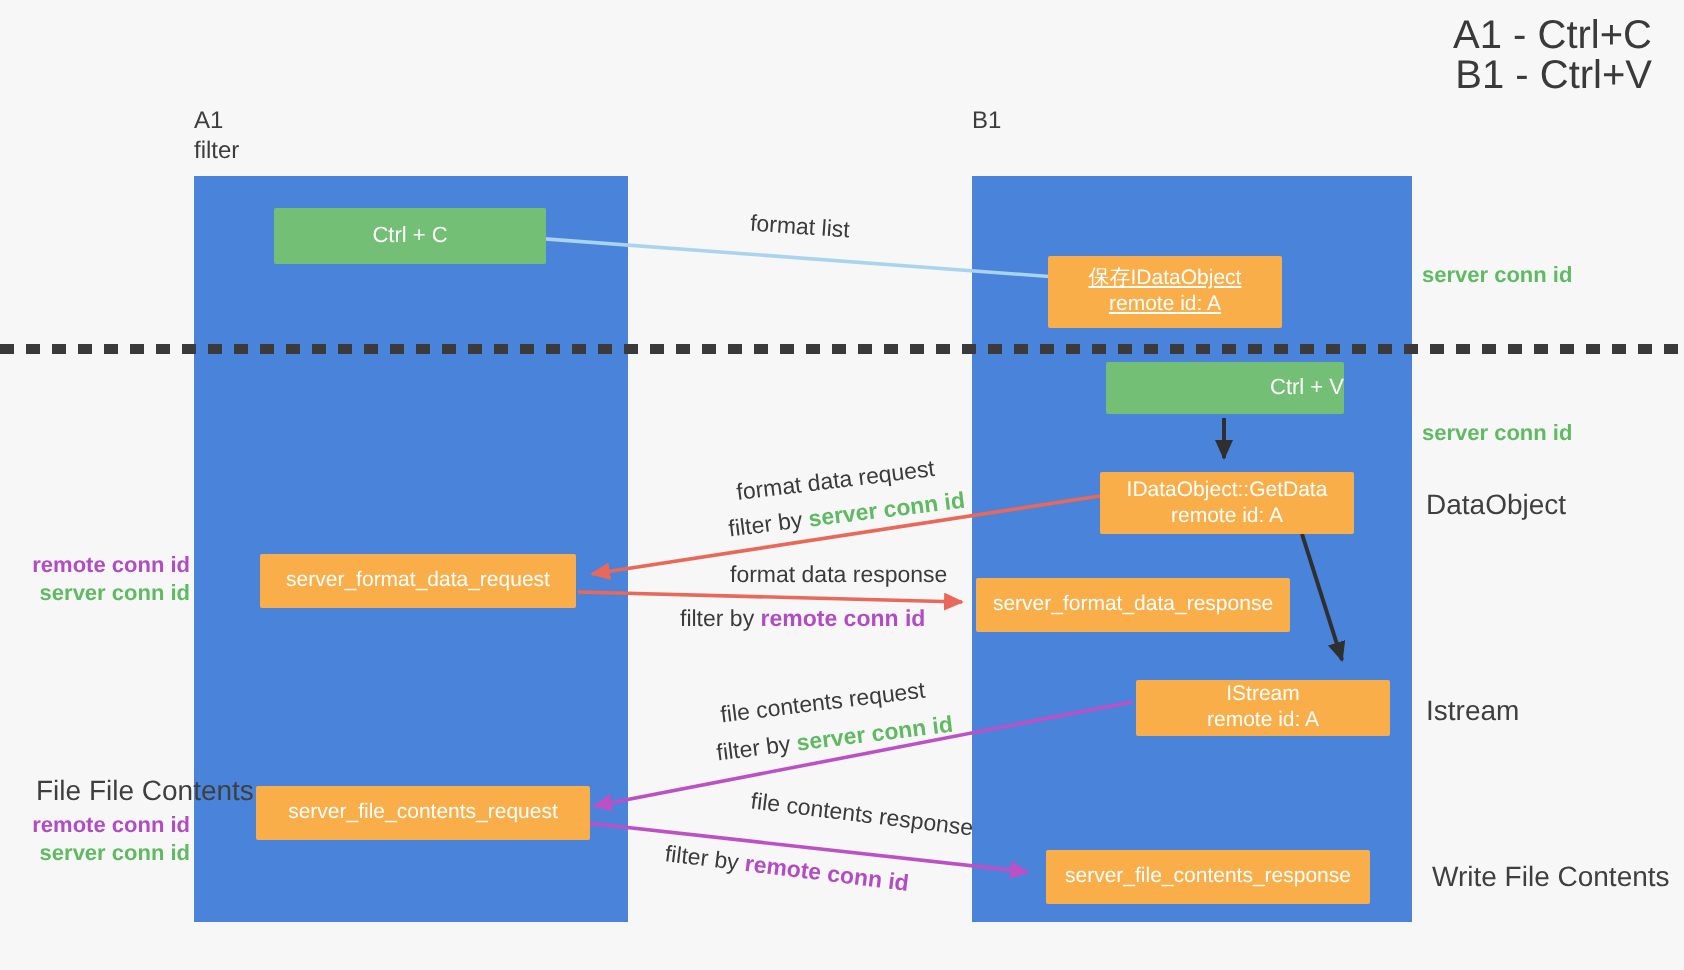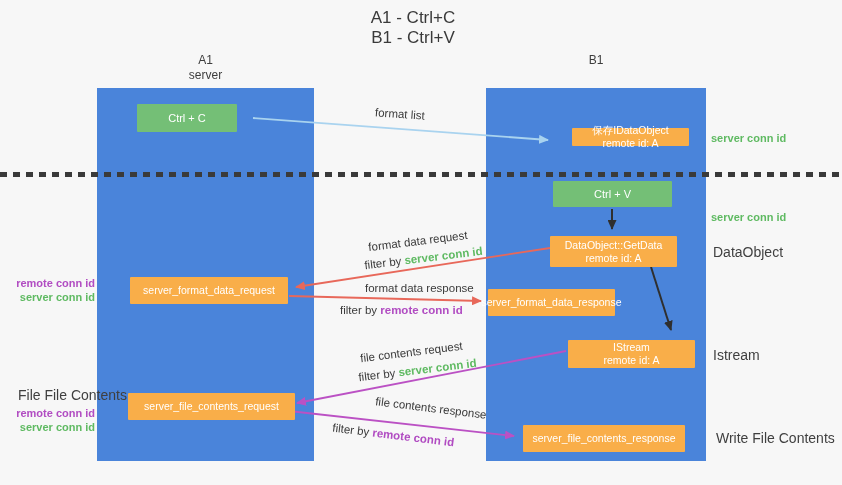--- a/index.html
+++ b/index.html
@@ -4,23 +4,23 @@
 <style>
   html,body{margin:0;padding:0;}
   body{
     width:842px;height:485px;position:relative;overflow:hidden;
     background:var(--background,#f7f7f7);
     font-family:"Liberation Sans",sans-serif;
     color:var(--dark,#3c3c3c);
   }
   .abs{position:absolute;}
   
-  .diagram-title{left:0;right:16px;top:8px;text-align:center;font-size:17px;line-height:20px;color:#3a3a3a;z-index:5;}
+  .diagram-title{left:0;right:16px;top:8px;text-align:right;font-size:20px;line-height:20px;color:#3a3a3a;z-index:5;}
   
-  .lane-header{top:53px;text-align:center;font-size:12px;line-height:15px;color:#3d3d3d;z-index:5;}
+  .lane-header{top:53px;text-align:left;font-size:12px;line-height:15px;color:#3d3d3d;z-index:5;}
   .lane-header.left{left:97px;width:217px;}
   .lane-header.right{left:486px;width:220px;}
   
   .lane{top:88px;height:373px;background:var(--lane-blue,#4a84da);z-index:1;}
   .lane.left{left:97px;width:217px;}
   .lane.right{left:486px;width:220px;}
   
   .separator{left:0;width:842px;top:172px;height:5px;z-index:4;
     background-image:repeating-linear-gradient(90deg,#3a3a3a 0 7px,transparent 7px 13px);}
   
@@ -50,21 +50,21 @@
 </head>
 <body style="--background: #f7f7f7; --lane-blue: #4a84da; --box-green: #74bf76; --box-orange: #f9ae49; --green-text: #5fba62; --purple-text: #b14cc2; --red-arrow: #e8685a; --purple-arrow: #bb51c4; --light-blue-arrow: #a9d3ef; --black-arrow: #2f2f2f; --dark: #3c3c3c;">
 
 <div class="abs diagram-title">
   <div>A1 - Ctrl+C</div>
   <div>B1 - Ctrl+V</div>
 </div>
 
 <div class="abs lane-header left">
   <div>A1</div>
-  <div>server</div>
+  <div>filter</div>
 </div>
 <div class="abs lane-header right">
   <div>B1</div>
 </div>
 
 <div class="abs lane left"></div>
 <div class="abs lane right"></div>
 
 <svg class="overlay" width="842" height="485" viewBox="0 0 842 485">
   <defs>
@@ -85,42 +85,42 @@
   <line x1="612" y1="209" x2="612" y2="229" stroke-width="2" style="stroke:var(--black-arrow,#2f2f2f)" marker-end="url(#mBlack)"></line>
   <line x1="550" y1="248" x2="296" y2="287" stroke-width="1.8" style="stroke:var(--red-arrow,#e8685a)" marker-end="url(#mRed)"></line>
   <line x1="289" y1="296" x2="481" y2="301" stroke-width="1.8" style="stroke:var(--red-arrow,#e8685a)" marker-end="url(#mRed)"></line>
   <line x1="651" y1="267" x2="671" y2="330" stroke-width="2" style="stroke:var(--black-arrow,#2f2f2f)" marker-end="url(#mBlack)"></line>
   <line x1="566" y1="351" x2="297" y2="403" stroke-width="1.8" style="stroke:var(--purple-arrow,#bb51c4)" marker-end="url(#mPurple)"></line>
   <line x1="289" y1="411" x2="514" y2="436" stroke-width="1.8" style="stroke:var(--purple-arrow,#bb51c4)" marker-end="url(#mPurple)"></line>
 </svg>
 
 <div class="abs separator"></div>
 
-<div class="abs box green" style="left:137px;top:104px;width:100px;height:28px;">
+<div class="abs box green" style="left:137px;top:104px;width:136px;height:28px;">
   <div>Ctrl + C</div>
 </div>
 <div class="abs box orange" style="left:130px;top:277px;width:158px;height:27px;">
   <div>server_format_data_request</div>
 </div>
 <div class="abs box orange" style="left:128px;top:393px;width:167px;height:27px;">
   <div>server_file_contents_request</div>
 </div>
 
-<div class="abs box orange" style="left:572px;top:128px;width:117px;height:18px;">
+<div class="abs box orange" style="left:524px;top:128px;width:117px;height:36px;text-decoration:underline;">
   <div>保存IDataObject</div>
   <div>remote id: A</div>
 </div>
-<div class="abs box green" style="left:553px;top:181px;width:119px;height:26px;">
+<div class="abs box green" style="left:553px;top:181px;width:119px;height:26px;align-items:flex-end;">
   <div>Ctrl + V</div>
 </div>
 <div class="abs box orange" style="left:550px;top:236px;width:127px;height:31px;">
-  <div>DataObject::GetData</div>
+  <div>IDataObject::GetData</div>
   <div>remote id: A</div>
 </div>
-<div class="abs box orange" style="left:488px;top:289px;width:127px;height:27px;">
+<div class="abs box orange" style="left:488px;top:289px;width:157px;height:27px;">
   <div>server_format_data_response</div>
 </div>
 <div class="abs box orange" style="left:568px;top:340px;width:127px;height:28px;">
   <div>IStream</div>
   <div>remote id: A</div>
 </div>
 <div class="abs box orange" style="left:523px;top:425px;width:162px;height:27px;">
   <div>server_file_contents_response</div>
 </div>
 

